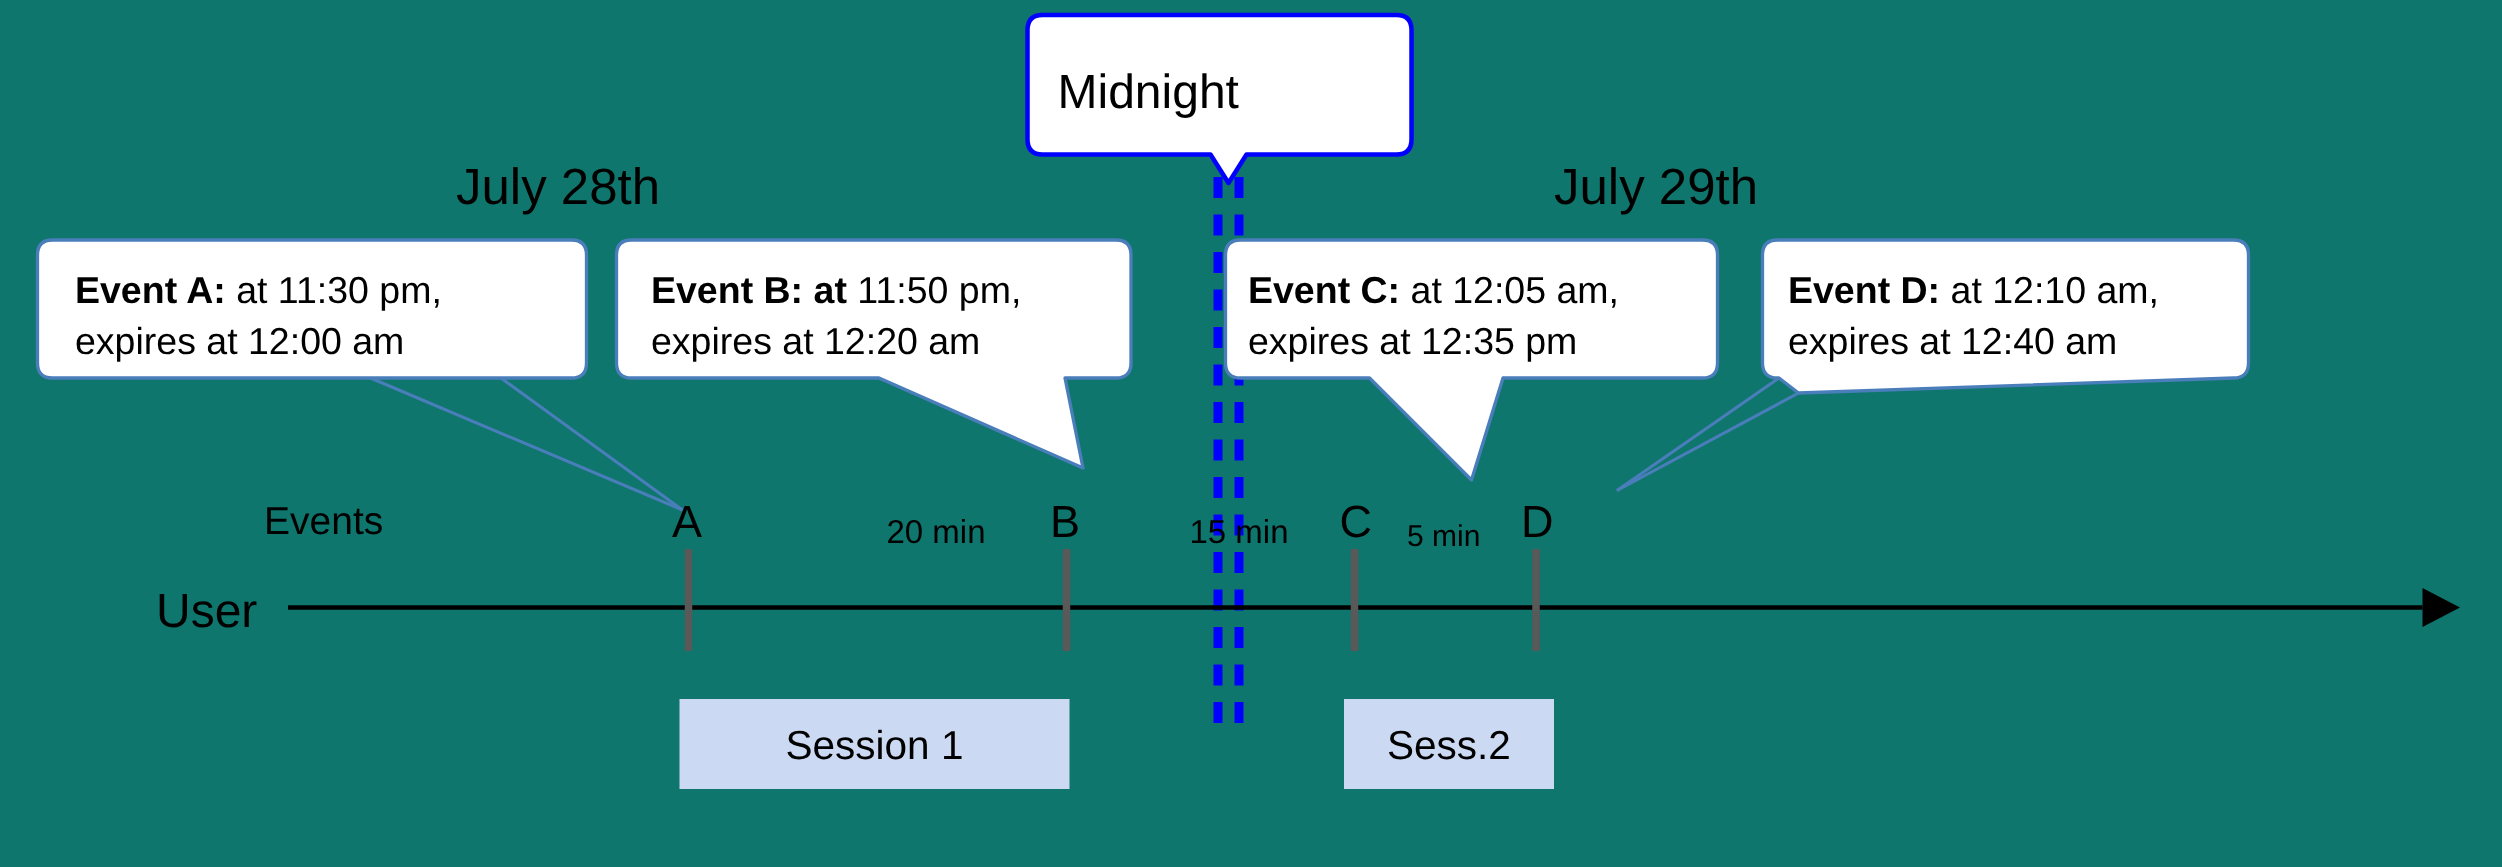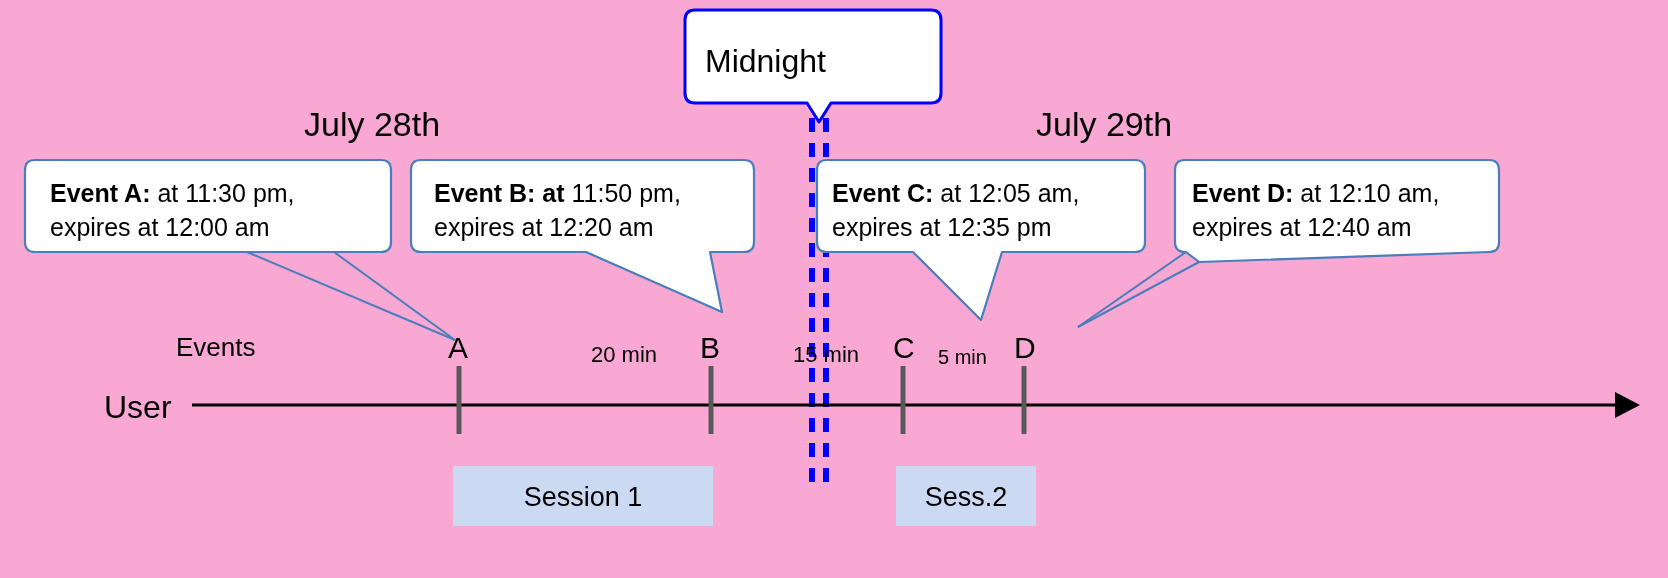--- a/index.html
+++ b/index.html
@@ -10,21 +10,21 @@
   body {
     font-family: "Liberation Sans", sans-serif;
     width: 1668px;
     height: 578px;
     overflow: hidden;
   }
   #diagram-root {
     position: relative;
     width: 1668px;
     height: 578px;
-    background: #f9a8d4;
+    background: #0f766e;
   }
   svg.diagram {
     position: absolute;
     top: 0;
     left: 0;
     width: 1668px;
     height: 578px;
   }
   .callout-shape {
     fill: #ffffff;

